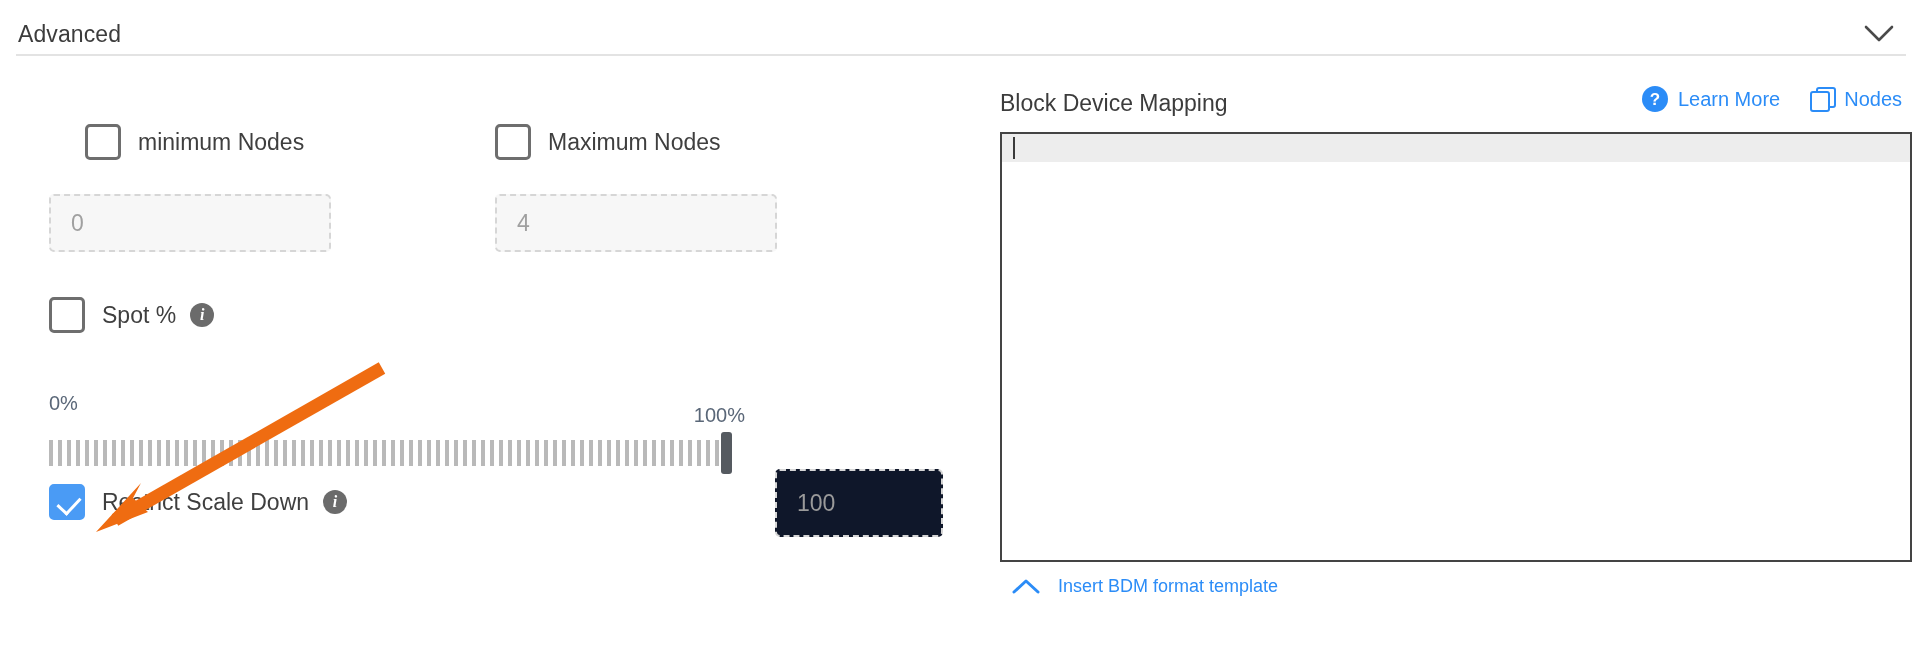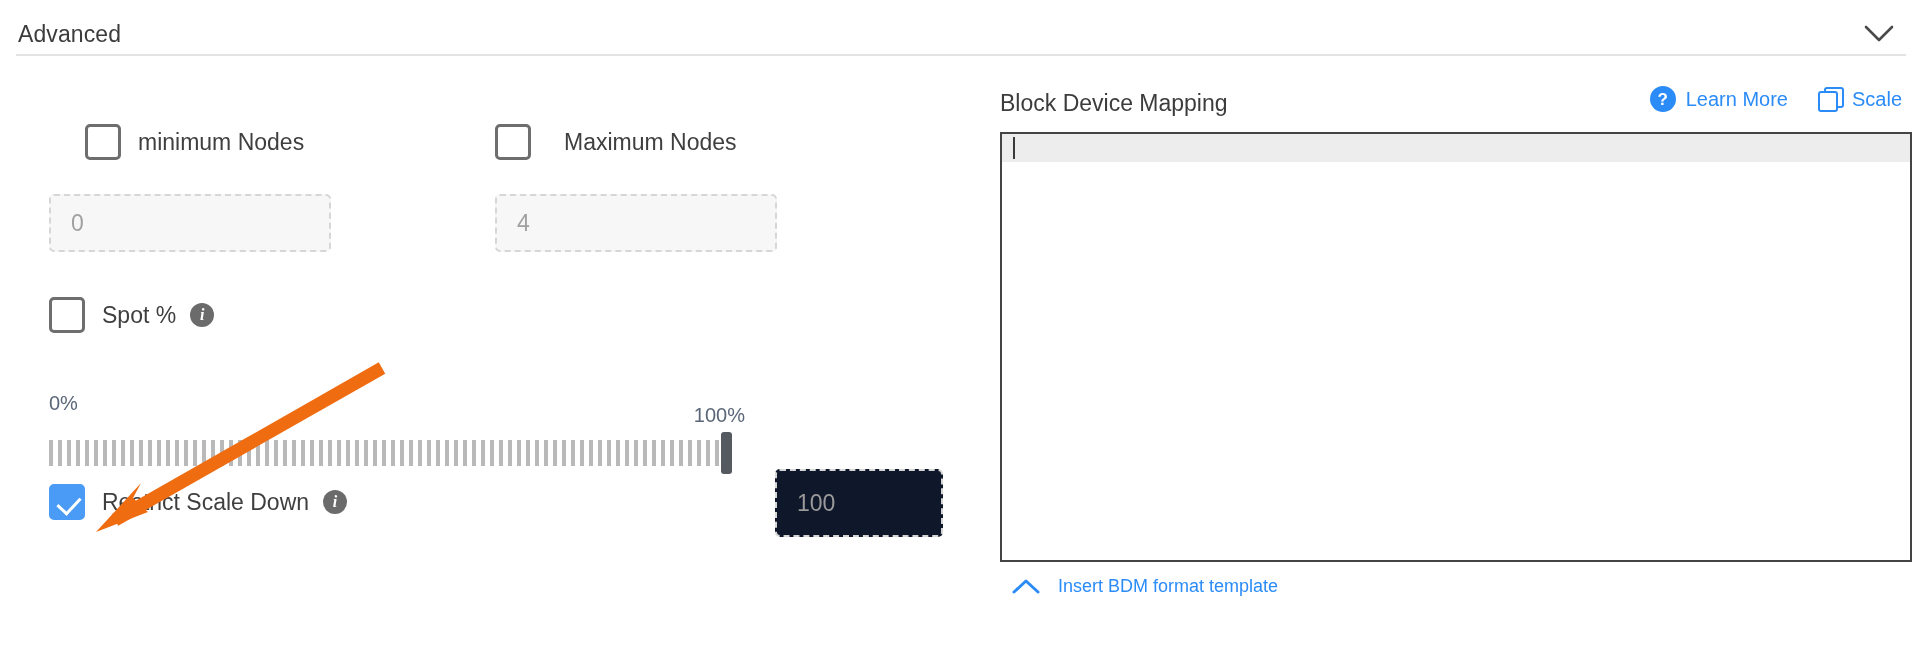--- a/index.html
+++ b/index.html
@@ -231,21 +231,21 @@
   <div class="header-rule"></div>
 
   <div class="left-pane">
 
     <div class="cb-row" style="left:49px; top:70px;margin-left:36px;">
       <span class="checkbox"></span>
       <span class="cb-label">minimum Nodes</span>
     </div>
     <div class="num-field" style="left:49px; top:140px;">0</div>
 
-    <div class="cb-row" style="left:495px; top:70px;gap:16px;">
+    <div class="cb-row" style="left:495px; top:70px;">
       <span class="checkbox"></span>
       <span class="cb-label">Maximum Nodes</span>
     </div>
     <div class="num-field" style="left:495px; top:140px;">4</div>
 
     <div class="cb-row" style="left:49px; top:243px;">
       <span class="checkbox"></span>
       <span class="cb-label">Spot %</span>
       <span class="info-icon">i</span>
     </div>
@@ -274,21 +274,21 @@
 
     <div class="bdm-header">
       <span class="bdm-title">Block Device Mapping</span>
       <span class="bdm-actions">
         <span class="action-link">
           <span class="q-icon">?</span>
           <span>Learn More</span>
         </span>
         <span class="action-link">
           <span class="copy-icon"></span>
-          <span>Scale</span>
+          <span>Nodes</span>
         </span>
       </span>
     </div>
 
     <div class="bdm-textarea">
       <div class="bdm-gutter"></div>
       <div class="bdm-caret"></div>
     </div>
 
     <div class="bdm-insert">

